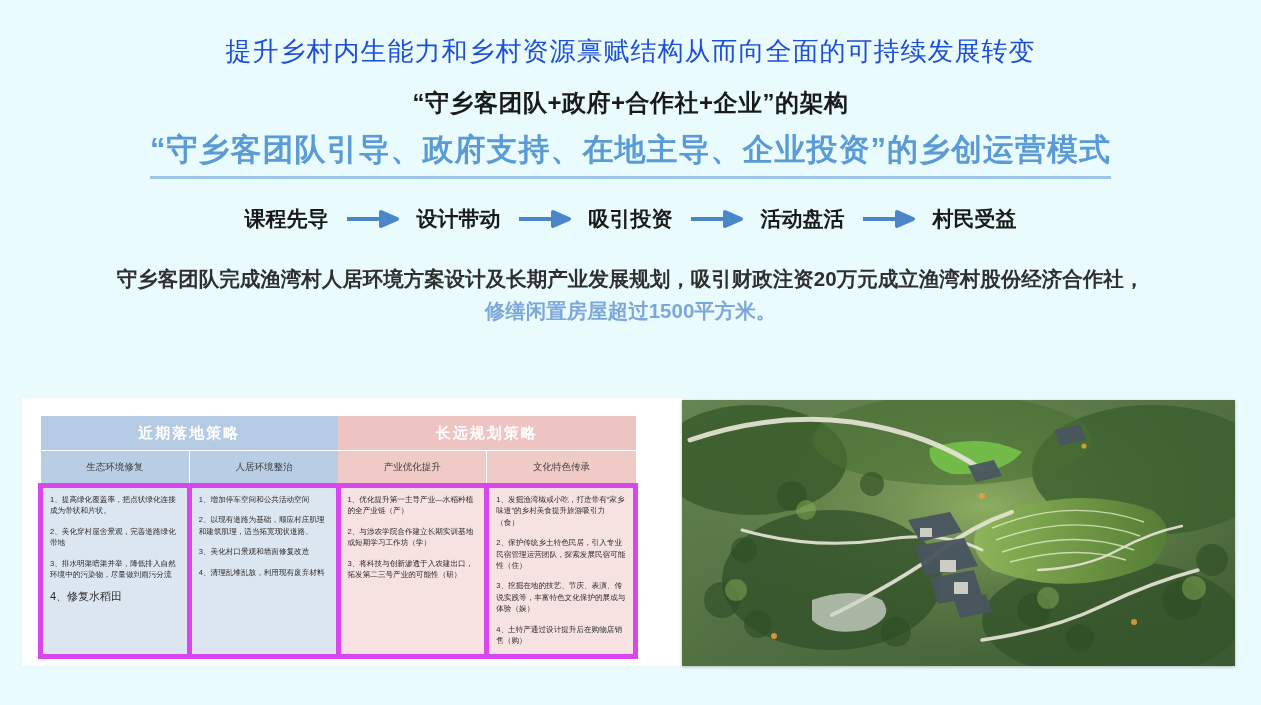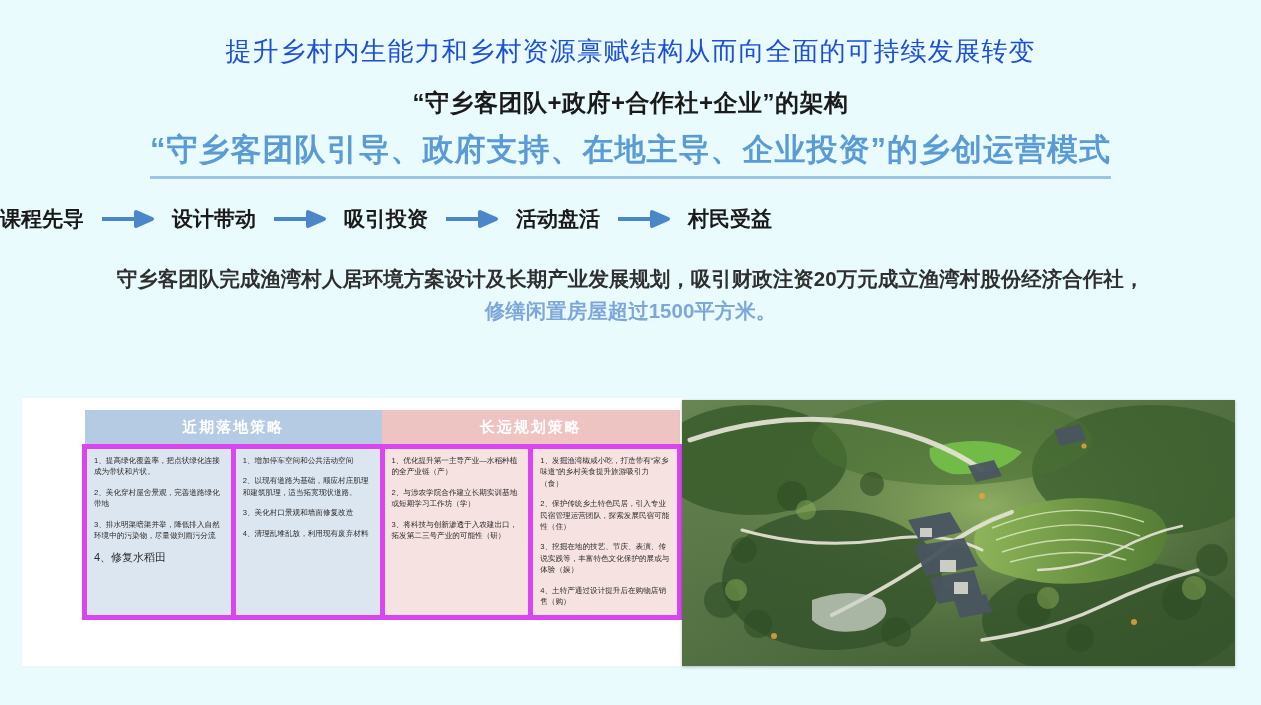--- a/index.html
+++ b/index.html
@@ -38,21 +38,21 @@
     color:#5b9bd5;
     letter-spacing:1px;
     padding-bottom:6px;
     border-bottom:3px solid #9dc3e6;
     line-height:1.25;
   }
   
   .flow{
     display:flex;
     align-items:center;
-    justify-content:flex-start;
+    justify-content:center;
     gap:16px;
     margin-top:26px;
   }
   .flow-step{
     font-size:21px;
     font-weight:bold;
     color:#1a1a1a;
     white-space:nowrap;
   }
   .flow-arrow{
@@ -83,25 +83,24 @@
   }
   .table-panel{
     position:absolute;
     left:22px;top:0;
     width:661px;height:268px;
     background:#ffffff;
     box-shadow:0 0 2px rgba(0,0,0,0.06);
   }
   table.strategy{
     position:absolute;
-    left:16px;top:12px;
+    left:16px;top:18px;
     width:600px;
     border-collapse:collapse;
     table-layout:fixed;
-    margin-left:44px;
   }
   table.strategy th.grp{
     height:32px;
     font-size:15px;
     font-weight:bold;
     color:#ffffff;
     text-align:center;
     letter-spacing:2px;
   }
   th.grp.blue{background:#b5cbe3;}
@@ -186,20 +185,26 @@
 </div>
 
 <div class="bottom">
 
   <div class="table-panel">
     <table class="strategy">
       <thead>
         <tr>
           <th class="grp blue" colspan="2">近期落地策略</th>
           <th class="grp pink" colspan="2">长远规划策略</th>
+        </tr>
+        <tr>
+          <th class="sub blue">生态环境修复</th>
+          <th class="sub blue">人居环境整治</th>
+          <th class="sub pink">产业优化提升</th>
+          <th class="sub pink">文化特色传承</th>
         </tr>
       </thead>
       <tbody>
         <tr>
           <td class="cell blue">
             <p>1、提高绿化覆盖率，把点状绿化连接成为带状和片状。</p>
             <p>2、美化穿村屋舍景观，完善道路绿化带地</p>
             <p>3、排水明渠暗渠并举，降低排入自然环境中的污染物，尽量做到雨污分流</p>
             <p class="big">4、修复水稻田</p>
           </td>

